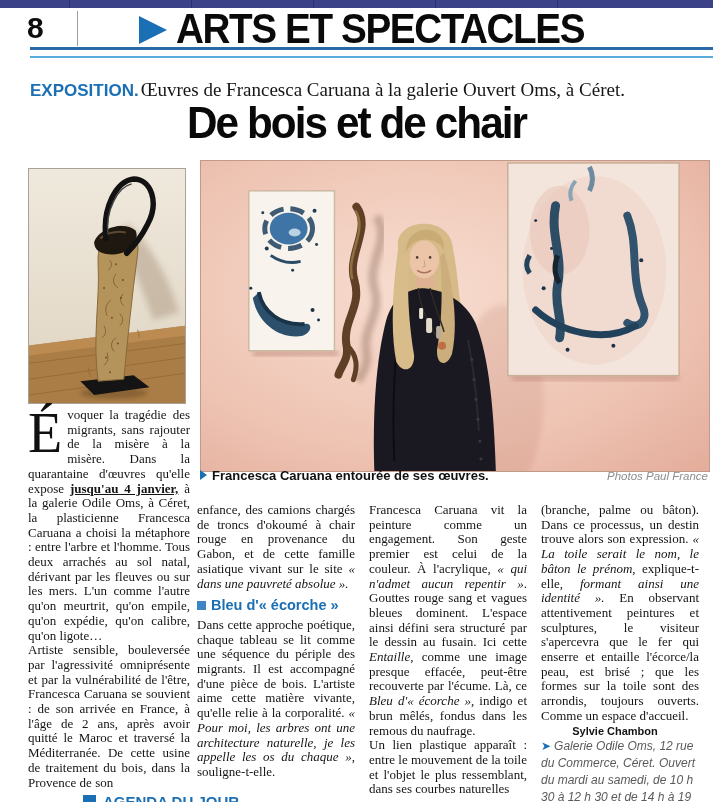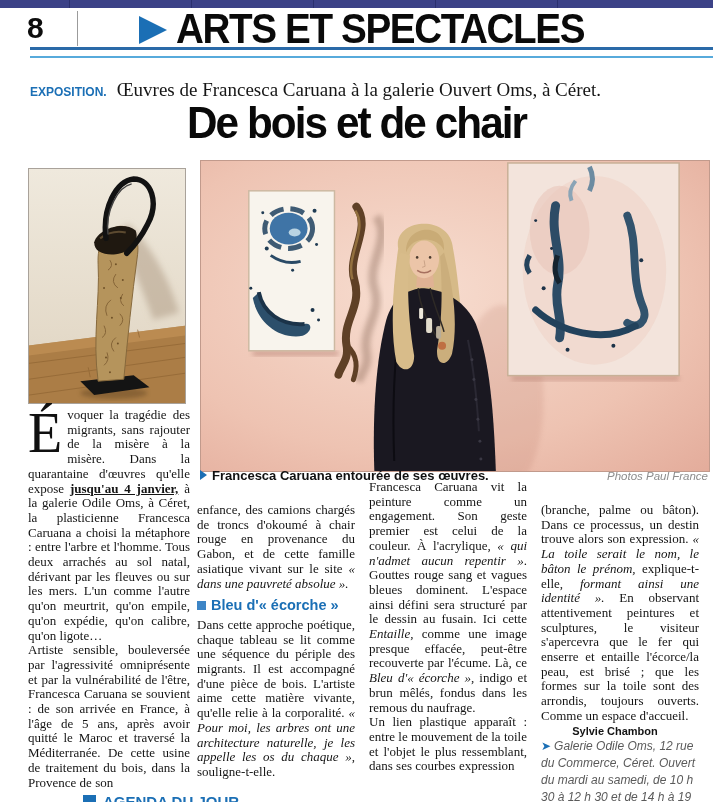--- a/index.html
+++ b/index.html
@@ -16,21 +16,21 @@
   .section-arrow{position:absolute;top:16px;left:139px;width:0;height:0;
           border-left:28px solid #1b6fb5;border-top:14px solid transparent;border-bottom:14px solid transparent;}
   .section-title{position:absolute;top:8px;left:176px;margin:0;font-family:"Liberation Sans",sans-serif;
           font-weight:bold;font-size:42px;line-height:42px;letter-spacing:-1.5px;color:#0a0a0a;
           transform:scaleX(0.92);transform-origin:left center;white-space:nowrap;}
   .header-rule{position:absolute;top:47px;left:30px;right:0;height:6px;
           border-top:3px solid #2a6aa8;border-bottom:2px solid #57aadb;}
 
   
   .strap{position:absolute;top:79px;left:30px;font-size:19px;line-height:22px;white-space:nowrap;}
-  .kicker{font-family:"Liberation Sans",sans-serif;font-weight:bold;font-size:12px;color:#1b6fb5;margin-right:10px;}
+  .kicker{font-family:"Liberation Sans",sans-serif;font-weight:bold;font-size:17px;color:#1b6fb5;margin-right:2px;}
   .title{position:absolute;top:99px;left:0;width:713px;margin:0;text-align:center;
          font-family:"Liberation Sans",sans-serif;font-weight:bold;font-size:44px;line-height:48px;
          letter-spacing:-2px;color:#090909;transform:scaleX(0.96);}
 
   
   .fig-sculpture{position:absolute;top:168px;left:28px;width:158px;height:236px;border:1px solid #a9a29a;box-sizing:border-box;}
   .fig-gallery{position:absolute;top:160px;left:200px;width:510px;height:312px;border:1px solid #c19a8c;box-sizing:border-box;}
   .fig-sculpture svg,.fig-gallery svg{display:block;width:100%;height:100%;}
 
   
@@ -39,21 +39,21 @@
   .caption{font-family:"Liberation Sans",sans-serif;font-weight:bold;font-size:13px;color:#101010;}
   .cap-arrow{display:inline-block;width:0;height:0;border-left:7px solid #1b6fb5;
              border-top:5px solid transparent;border-bottom:5px solid transparent;margin-right:5px;}
   .credit{font-family:"Liberation Sans",sans-serif;font-style:italic;font-size:11.5px;color:#8d8d8d;}
 
   
   .col{position:absolute;font-size:13px;line-height:14.7px;text-align:justify;color:#141414;}
   .col p{margin:0;}
   .col-1{top:408px;left:28px;width:162px;}
   .col-2{top:503px;left:197px;width:158px;}
-  .col-3{top:480px;left:369px;width:158px;}
+  .col-3{top:503px;left:369px;width:158px;}
   .col-4{top:503px;left:541px;width:158px;}
   .dropcap{float:left;font-size:56px;line-height:46px;padding:2px 5px 0 0;color:#101010;}
   .b{font-weight:bold;text-decoration:underline;}
   .it{font-style:italic;}
   .subhead{margin:7px 0 5px;font-family:"Liberation Sans",sans-serif;font-weight:bold;
            font-size:14.5px;color:#1b6fb5;text-align:left;}
   .subhead .bullet{display:inline-block;width:9px;height:9px;background:#3d85c6;margin-right:5px;}
   .byline{font-family:"Liberation Sans",sans-serif;font-weight:bold;font-size:11px;
           text-align:center;padding-right:10px;margin-top:3px;}
   .info{font-family:"Liberation Sans",sans-serif;font-style:italic;font-size:12px;line-height:17px;
@@ -244,32 +244,32 @@
     </svg>
   </figure>
 
   <div class="caption-row">
     <span class="caption"><span class="cap-arrow"></span><span>Francesca Caruana entourée de ses œuvres.</span></span>
     <span class="credit">Photos Paul France</span>
   </div>
 
   <div class="col col-1">
     <p><span class="dropcap">É</span><span>voquer la tragédie des migrants, sans rajouter de la misère à la misère. Dans la quarantaine d'œuvres qu'elle expose </span><span class="b">jusqu'au 4 janvier,</span><span> à la galerie Odile Oms, à Céret, la plasticienne Francesca Caruana a choisi la métaphore : entre l'arbre et l'homme. Tous deux arrachés au sol natal, dérivant par les fleuves ou sur les mers. L'un comme l'autre qu'on meurtrit, qu'on empile, qu'on expédie, qu'on calibre, qu'on ligote…</span></p>
-    <p>Artiste sensible, bouleversée par l'agressivité omniprésente et par la vulnérabilité de l'être, Francesca Caruana se souvient : de son arrivée en France, à l'âge de 5 ans, après avoir quitté le Maroc et traversé la Méditerranée. De cette usine de traitement du bois, dans la Provence de son</p>
+    <p>Artiste sensible, bouleversée par l'agressivité omniprésente et par la vulnérabilité de l'être, Francesca Caruana se souvient : de son arrivée en France, à l'âge de 2 ans, après avoir quitté le Maroc et traversé la Méditerranée. De cette usine de traitement du bois, dans la Provence de son</p>
   </div>
 
   <div class="col col-2">
     <p><span>enfance, des camions chargés de troncs d'okoumé à chair rouge en provenance du Gabon, et de cette famille asiatique vivant sur le site </span><span class="it">« dans une pauvreté absolue ».</span></p>
     <h3 class="subhead"><span class="bullet"></span><span>Bleu d'« écorche »</span></h3>
     <p><span>Dans cette approche poétique, chaque tableau se lit comme une séquence du périple des migrants. Il est accompagné d'une pièce de bois. L'artiste aime cette matière vivante, qu'elle relie à la corporalité. </span><span class="it">« Pour moi, les arbres ont une architecture naturelle, je les appelle les os du chaque »</span><span>, souligne-t-elle.</span></p>
   </div>
 
   <div class="col col-3">
     <p><span>Francesca Caruana vit la peinture comme un engagement. Son geste premier est celui de la couleur. À l'acrylique, </span><span class="it">« qui n'admet aucun repentir »</span><span>. Gouttes rouge sang et vagues bleues dominent. L'espace ainsi défini sera structuré par le dessin au fusain. Ici cette </span><span class="it">Entaille</span><span>, comme une image presque effacée, peut-être recouverte par l'écume. Là, ce </span><span class="it">Bleu d'« écorche »</span><span>, indigo et brun mêlés, fondus dans les remous du naufrage.</span></p>
-    <p>Un lien plastique apparaît : entre le mouvement de la toile et l'objet le plus ressemblant, dans ses courbes expression</p>
+    <p>Un lien plastique apparaît : entre le mouvement de la toile et l'objet le plus ressemblant, dans ses courbes naturelles</p>
   </div>
 
   <div class="col col-4">
     <p><span>(branche, palme ou bâton). Dans ce processus, un destin trouve alors son expression. </span><span class="it">« La toile serait le nom, le bâton le prénom,</span><span> explique-t-elle, </span><span class="it">formant ainsi une identité ».</span><span> En observant attentivement peintures et sculptures, le visiteur s'apercevra que le fer qui enserre et entaille l'écorce/la peau, est brisé ; que les formes sur la toile sont des arrondis, toujours ouverts. Comme un espace d'accueil.</span></p>
     <p class="byline">Sylvie Chambon</p>
     <p class="info"><span class="info-arrow">➤</span><span>Galerie Odile Oms, 12 rue du Commerce, Céret. Ouvert du mardi au samedi, de 10 h 30 à 12 h 30 et de 14 h à 19 h. Rens. 04 68 87 38 30 - odileoms.com</span></p>
   </div>
 
   <div class="agenda">
     <span class="sq"></span>

